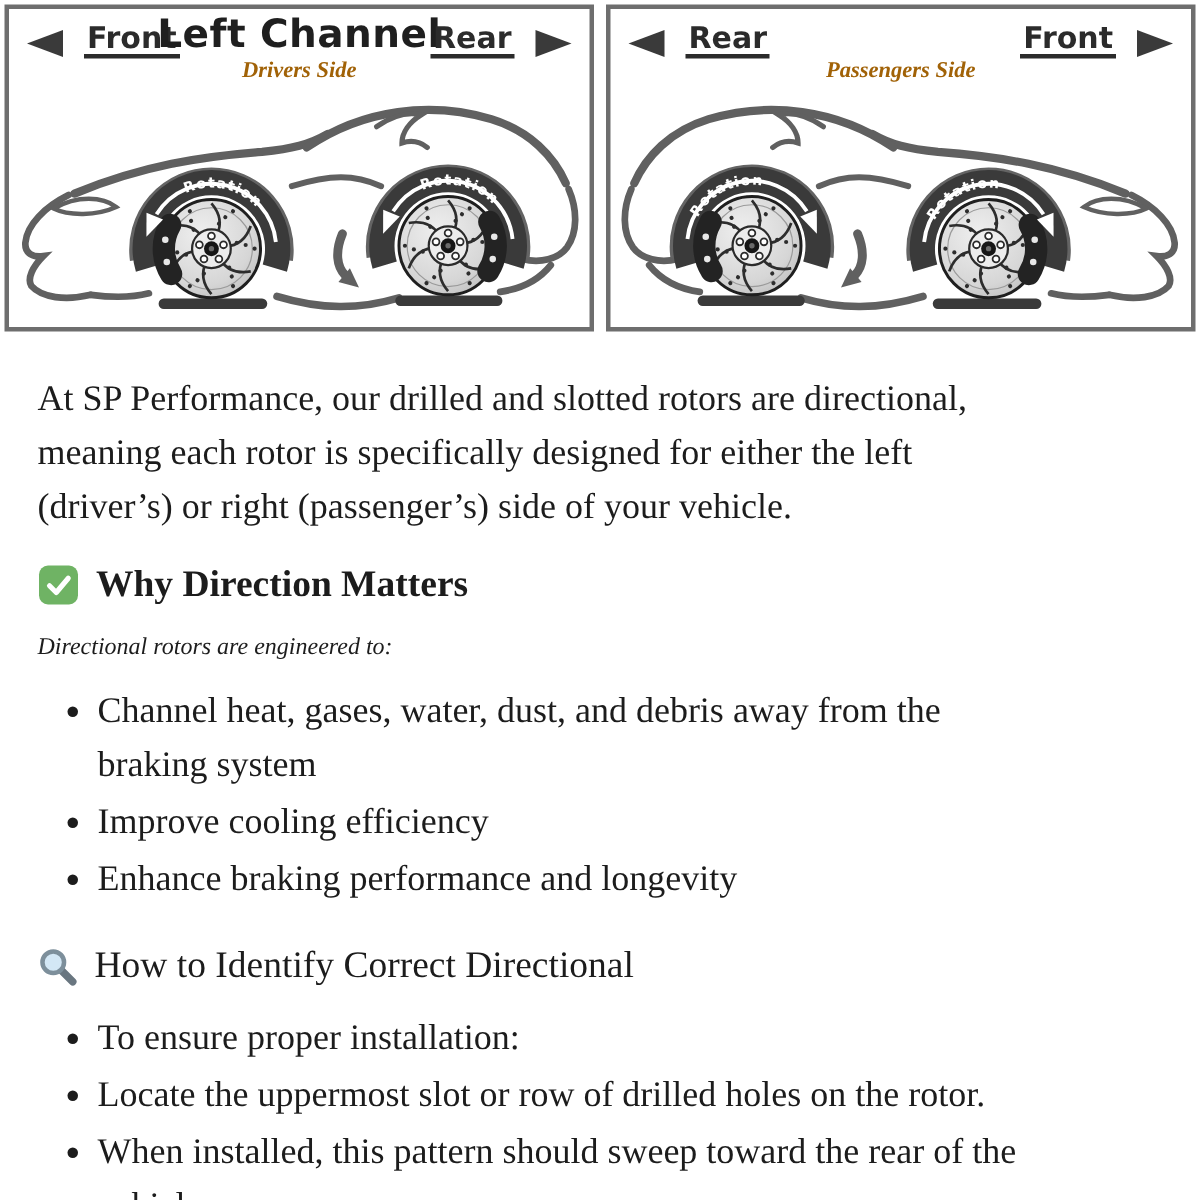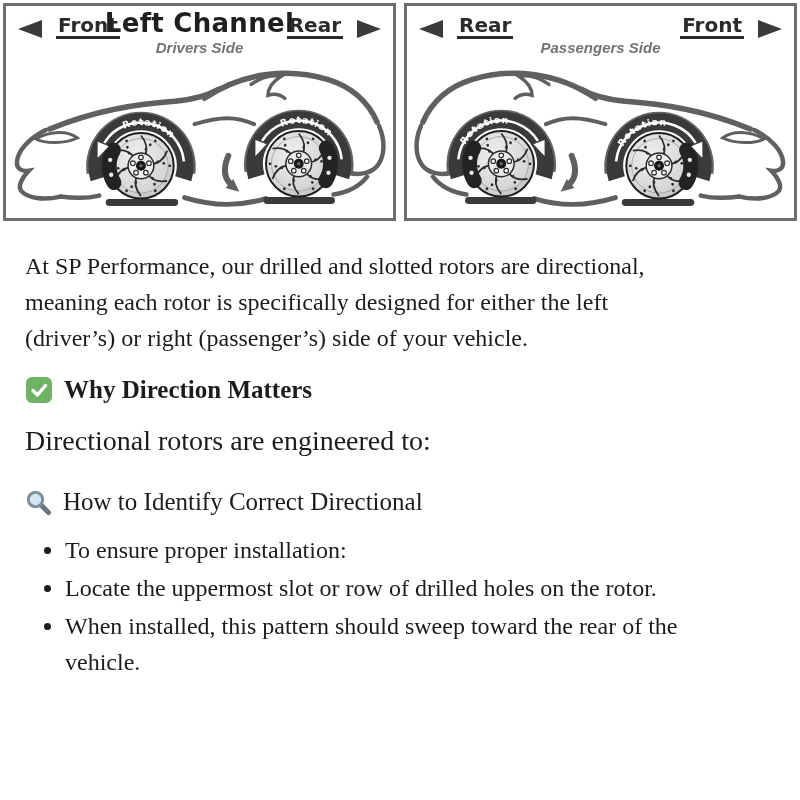--- a/index.html
+++ b/index.html
@@ -12,31 +12,31 @@
     font-family:"DejaVu Sans",sans-serif;font-weight:bold;font-size:20px;color:#2b2b2b;}
   .edge-left{left:12px;}
   .edge-right{right:12px;}
   .edge-word{border-bottom:3px solid #2b2b2b;padding:0 2px 0 2px;line-height:1.05;}
   .tri{width:0;height:0;border-top:9px solid transparent;border-bottom:9px solid transparent;margin-bottom:1px;}
   .tri-left{border-right:24px solid #3a3a3a;}
   .tri-right{border-left:24px solid #3a3a3a;}
   .panel-title{position:absolute;top:2px;left:0;right:0;text-align:center;
     font-family:"DejaVu Sans",sans-serif;font-weight:bold;font-size:26px;color:#1f1f1f;letter-spacing:0.3px;}
   .panel-subtitle{position:absolute;top:33px;left:0;right:0;text-align:center;
-    font-family:Liberation Sans, sans-serif;font-weight:bold;font-style:italic;font-size:15px;color:#737373;}
+    font-family:Liberation Serif, serif;font-weight:bold;font-style:italic;font-size:15px;color:#a16207;}
   .panel svg{position:absolute;left:0;bottom:0;width:100%;height:158px;display:block;}
   .rot{font-family:"DejaVu Sans",sans-serif;font-weight:bold;font-size:9.5px;fill:#ffffff;letter-spacing:0.8px;}
 
   
   .content{padding:11px 25px 0 25px;}
   .intro{font-size:24px;line-height:1.5;margin:16px 0 4px 0;white-space:pre-line;}
   .h-row{display:flex;align-items:center;gap:11px;margin:20px 0 16px 0;text-align:center;}
   .h-row .h-text{font-size:25px;}
   .h-bold .h-text{font-weight:bold;}
-  .lead{font-size:28px;line-height:1.5;margin:0;}
+  .lead{font-size:16px;line-height:1.5;margin:0;font-style:italic;}
   ul{margin:12px 0 0 22px;padding-left:18px;}
   li{font-size:24px;line-height:1.5;margin:2px 0;white-space:pre-line;}
   .icon-box{flex:0 0 auto;display:block;}
 </style>
 </head>
 <body>
 
 <svg width="0" height="0" style="position:absolute" aria-hidden="true">
   <defs>
     <radialGradient id="metal" cx="40%" cy="35%" r="75%">
@@ -226,20 +226,26 @@
   <div class="h-row h-bold">
     <svg class="icon-box" width="28" height="28" viewBox="0 0 28 28">
       <rect x="1" y="1" width="26" height="26" rx="6" fill="#6fb364"></rect>
       <path d="M 8 14.5 L 12.5 19 L 20.5 9.5" fill="none" stroke="#ffffff" stroke-width="3.4" stroke-linecap="round" stroke-linejoin="round"></path>
     </svg>
     <span class="h-text">Why Direction Matters</span>
   </div>
 
   <p class="lead">Directional rotors are engineered to:</p>
 
+  <ul>
+    <li>Channel heat, gases, water, dust, and debris away from the
+braking system</li>
+    <li>Improve cooling efficiency</li>
+    <li>Enhance braking performance and longevity</li>
+  </ul>
 
   <div class="h-row" style="margin-top:26px;">
     <svg class="icon-box" width="27" height="27" viewBox="0 0 27 27">
       <line x1="16" y1="16" x2="23.5" y2="23.5" stroke="#697680" stroke-width="5" stroke-linecap="round"></line>
       <circle cx="10.5" cy="10.5" r="7.2" fill="#d3e7f5" stroke="#7d8f9b" stroke-width="3"></circle>
     </svg>
     <span class="h-text">How to Identify Correct Directional</span>
   </div>
 
   <ul>

